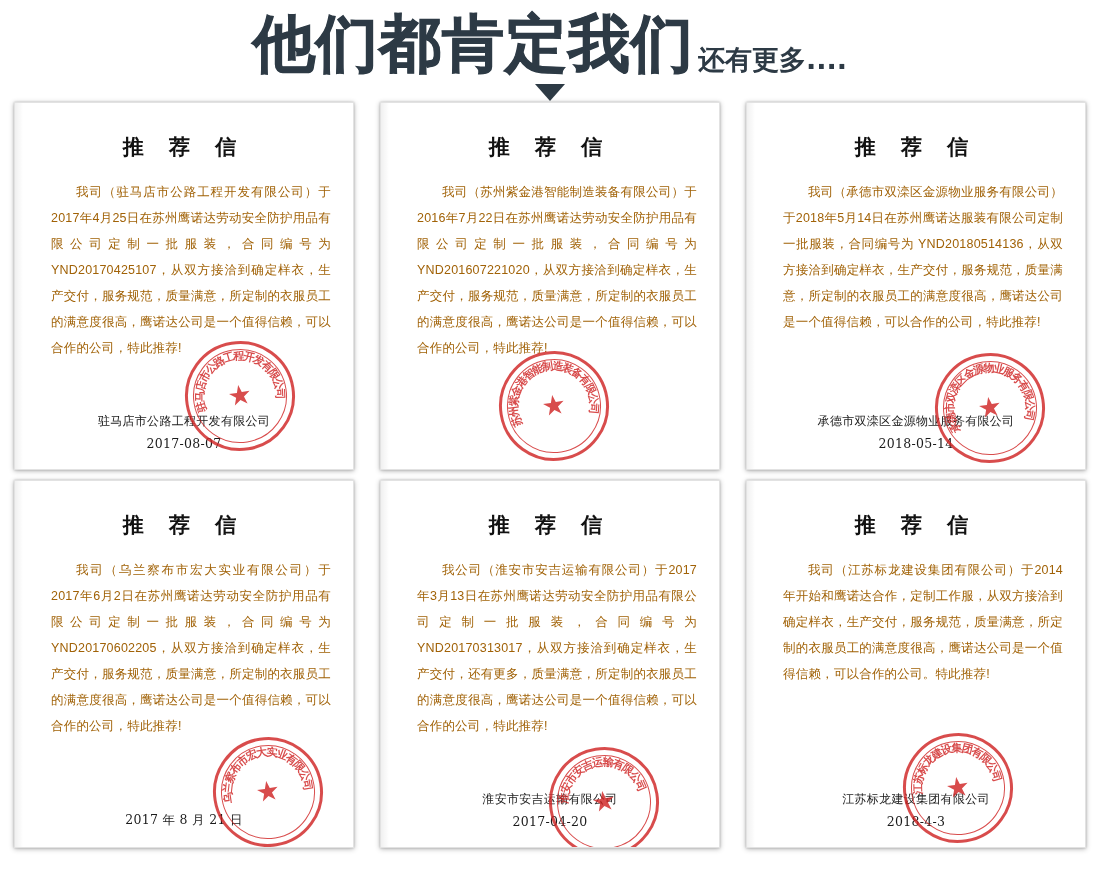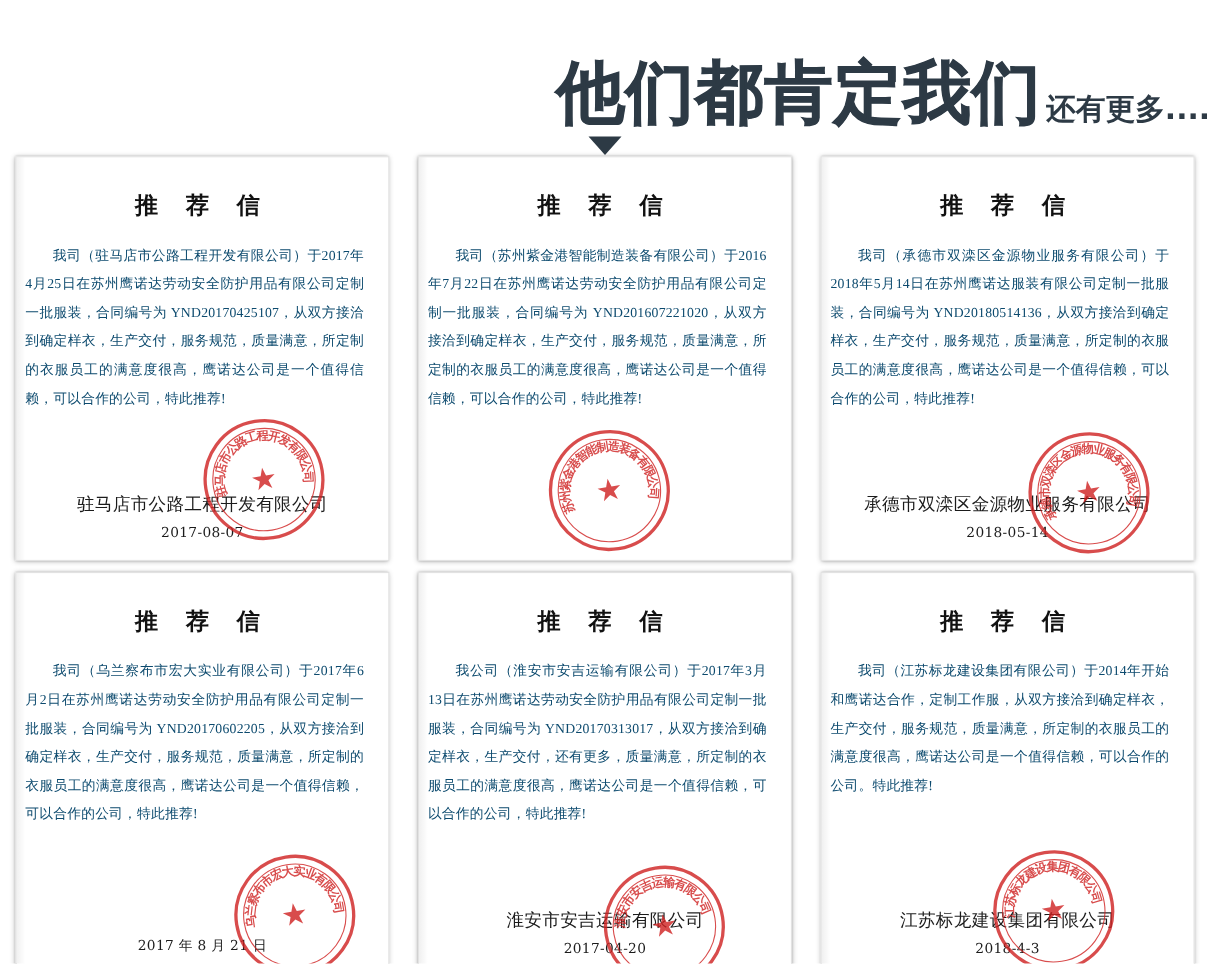--- a/index.html
+++ b/index.html
@@ -12,22 +12,21 @@
     height: 876px;
     font-family: "Liberation Serif", serif;
     position: relative;
     overflow: hidden;
   }
 
   
   .header {
     position: relative;
     height: 100px;
-    text-align: right;
-    margin-top: 40px;
+    text-align: center;
   }
   .header-inner {
     position: relative;
     display: inline-block;
     white-space: nowrap;
     padding-top: 6px;
   }
   .headline {
     display: inline-block;
     font-family: "DejaVu Sans", sans-serif;
@@ -99,39 +98,39 @@
   .letter-title {
     text-align: center;
     font-family: "DejaVu Serif", serif;
     font-weight: bold;
     font-size: 21px;
     letter-spacing: 9px;
     padding-top: 30px;
     color: #111;
   }
   .letter-body {
-    margin: 18px 22px 0 8px;
-    font-family: Liberation Serif, serif;
+    margin: 18px 22px 0 36px;
+    font-family: Liberation Sans, sans-serif;
     font-size: 12.5px;
     line-height: 26px;
-    color: #0c4a6e;
+    color: #a16207;
     text-align: justify;
     text-indent: 2em;
     letter-spacing: 0.2px;
   }
   .letter-footer {
     position: absolute;
     left: 0;
     right: 0;
     bottom: 18px;
     text-align: center;
   }
   .signer {
     font-family: "DejaVu Serif", serif;
-    font-size: 16px;
+    font-size: 12px;
     color: #1b1b1b;
     letter-spacing: 0.3px;
   }
   .sign-date {
     font-family: "DejaVu Serif", serif;
     font-size: 12.5px;
     color: #1b1b1b;
     margin-top: 6px;
     letter-spacing: 0.3px;
   }

